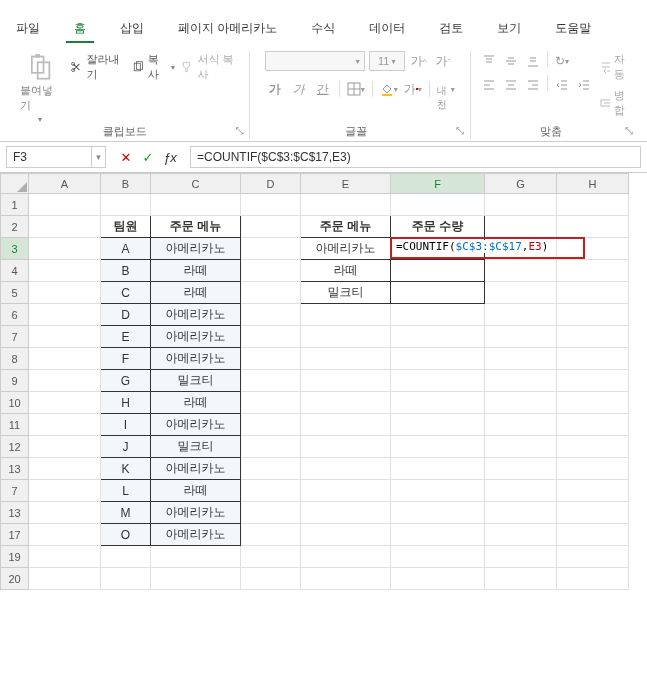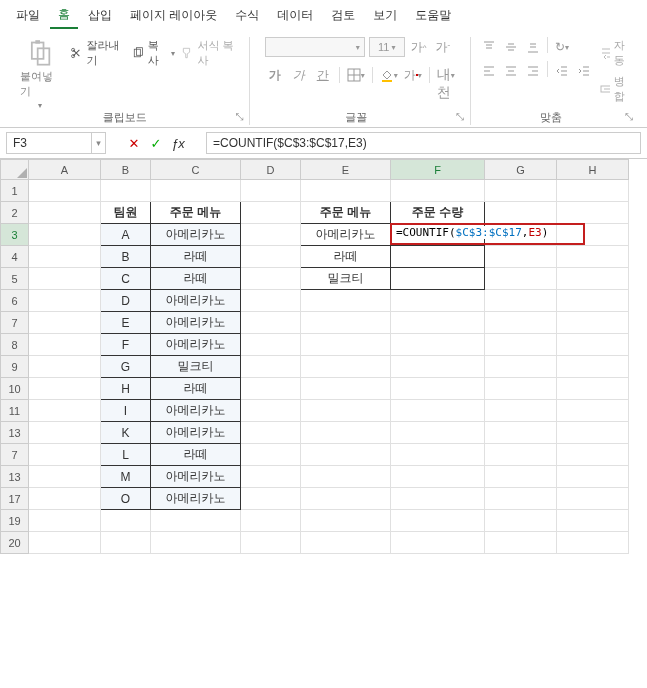--- a/index.html
+++ b/index.html
@@ -1,19 +1,19 @@
 <!DOCTYPE html>
 <html><head>
 <meta charset="utf-8">
 <style>
   * { box-sizing: border-box; margin: 0; padding: 0; }
   body { font-family: "Malgun Gothic", sans-serif; font-size: 12px; color: #333; background: #fff; width: 647px; }
   
   
-  .menubar { display: flex; padding: 2px 8px 2px; gap: 2px; font-size: 12px; align-items: center; }
+  .menubar { display: flex; padding: 16px 8px 2px; gap: 18px; font-size: 12px; }
   .menubar-item { padding: 4px 8px; cursor: pointer; }
   .menubar-item.active { border-bottom: 2px solid #1a7f37; color: #1a7f37; }
   
   
   .ribbon { display: flex; border-bottom: 1px solid #ccc; padding: 6px 8px 2px; gap: 0; align-items: flex-start; }
   .ribbon-group { display: flex; flex-direction: column; align-items: center; padding: 0 8px; border-right: 1px solid #ddd; height: 88px; position: relative; }
   .ribbon-group:last-child { border-right: none; }
   .ribbon-group-label { font-size: 11px; color: #666; position: absolute; bottom: -2px; left: 0; right: 8px; text-align: center; padding: 2px 0; }
   .ribbon-group-body { display: flex; gap: 4px; align-items: flex-start; height: 68px; }
   .dlauncher { position: absolute; right: 2px; bottom: 2px; width: 12px; height: 12px; font-size: 10px; color: #888; cursor: pointer; }
@@ -28,21 +28,21 @@
   .font-row { display: flex; gap: 4px; align-items: center; margin-bottom: 4px; }
   .font-combo { border: 1px solid #ccc; background: #f7f7f7; height: 20px; display: flex; align-items: center; padding: 0 4px; font-size: 11px; color: #999; }
   .font-combo.name { width: 100px; }
   .font-combo.size { width: 36px; justify-content: center; }
   .style-btn { width: 20px; height: 20px; display: flex; align-items: center; justify-content: center; font-size: 12px; color: #999; cursor: pointer; border: 1px solid transparent; }
   
   .align-rows { display: flex; flex-direction: column; gap: 4px; }
   .align-row { display: flex; gap: 2px; }
   
   
-  .fx-row { display: flex; align-items: center; border-bottom: 1px solid #ccc; padding: 4px 6px; gap: 18px; }
+  .fx-row { display: flex; align-items: center; border-bottom: 1px solid #ccc; padding: 4px 6px; gap: 10px; }
   .namebox { border: 1px solid #ccc; height: 22px; width: 86px; display: flex; align-items: center; padding: 0 6px; font-size: 12px; }
   .namebox-dd { width: 14px; height: 22px; border: 1px solid #ccc; border-left: none; display: flex; align-items: center; justify-content: center; font-size: 9px; color: #888; cursor: pointer; }
   .fx-btns { display: flex; gap: 2px; align-items: center; }
   .fx-btn { width: 20px; height: 20px; display: flex; align-items: center; justify-content: center; cursor: pointer; font-size: 13px; }
   .fx-cancel { color: #c00; }
   .fx-enter { color: #0a0; }
   .fx-fx { font-style: italic; color: #333; }
   .formula-input { flex: 1; border: 1px solid #ccc; height: 22px; padding: 0 6px; font-size: 12px; display: flex; align-items: center; }
   
   
@@ -78,21 +78,21 @@
   
   .corner-tri { width: 0; height: 0; border-style: solid; border-width: 0 0 10px 10px; border-color: transparent transparent #b0b0b0 transparent; position: absolute; right: 1px; bottom: 1px; }
 </style>
 </head>
 <body>
 
 <div class="menubar">
   <div class="menubar-item">파일</div>
   <div class="menubar-item active">홈</div>
   <div class="menubar-item">삽입</div>
-  <div class="menubar-item">페이지 레이아웃</div>
+  <div class="menubar-item">페이지 아메리카노</div>
   <div class="menubar-item">수식</div>
   <div class="menubar-item">데이터</div>
   <div class="menubar-item">검토</div>
   <div class="menubar-item">보기</div>
   <div class="menubar-item">도움말</div>
 </div>
 
 <div class="ribbon">
 
   <div class="ribbon-group">
@@ -176,21 +176,21 @@
             </svg>
             <span style="font-size:8px;">▾</span>
           </div>
         <div class="style-btn">
             <span style="color:#999;">가</span>
             <span style="width:10px;height:2px;background:#c00;display:inline-block;"></span>
             <span style="font-size:8px;">▾</span>
           </div>
         <div style="width:1px;height:16px;background:#ddd;margin:0 2px;"></div>
         <div class="style-btn">
-            <span style="font-size:14px;margin-top:18px;">내천</span>
+            <span style="font-size:10px;margin-top:18px;">내천</span>
             <span style="font-size:8px;">▾</span>
           </div>
       </div>
     </div>
     <div class="ribbon-group-label">글꼴</div>
     <div class="dlauncher">⤡</div>
   </div>
 
   <div class="ribbon-group" style="width:180px;">
     <div class="ribbon-group-body">
@@ -437,20 +437,31 @@
           <td class="cell"></td>
     <td class="cell tbl sel-range">I</td>
     <td class="cell tbl sel-range">아메리카노</td>
     <td class="cell"></td>
           <td class="cell"></td>
           <td class="cell"></td>
           <td class="cell"></td>
           <td class="cell"></td>
         </tr>
   <tr>
+          <td class="rowhdr">12</td>
+          <td class="cell"></td>
+    <td class="cell tbl sel-range">J</td>
+    <td class="cell tbl sel-range">밀크티</td>
+    <td class="cell"></td>
+          <td class="cell"></td>
+          <td class="cell"></td>
+          <td class="cell"></td>
+          <td class="cell"></td>
+        </tr>
+  <tr>
           <td class="rowhdr">13</td>
           <td class="cell"></td>
     <td class="cell tbl sel-range">K</td>
     <td class="cell tbl sel-range">아메리카노</td>
     <td class="cell"></td>
           <td class="cell"></td>
           <td class="cell"></td>
           <td class="cell"></td>
           <td class="cell"></td>
         </tr>

